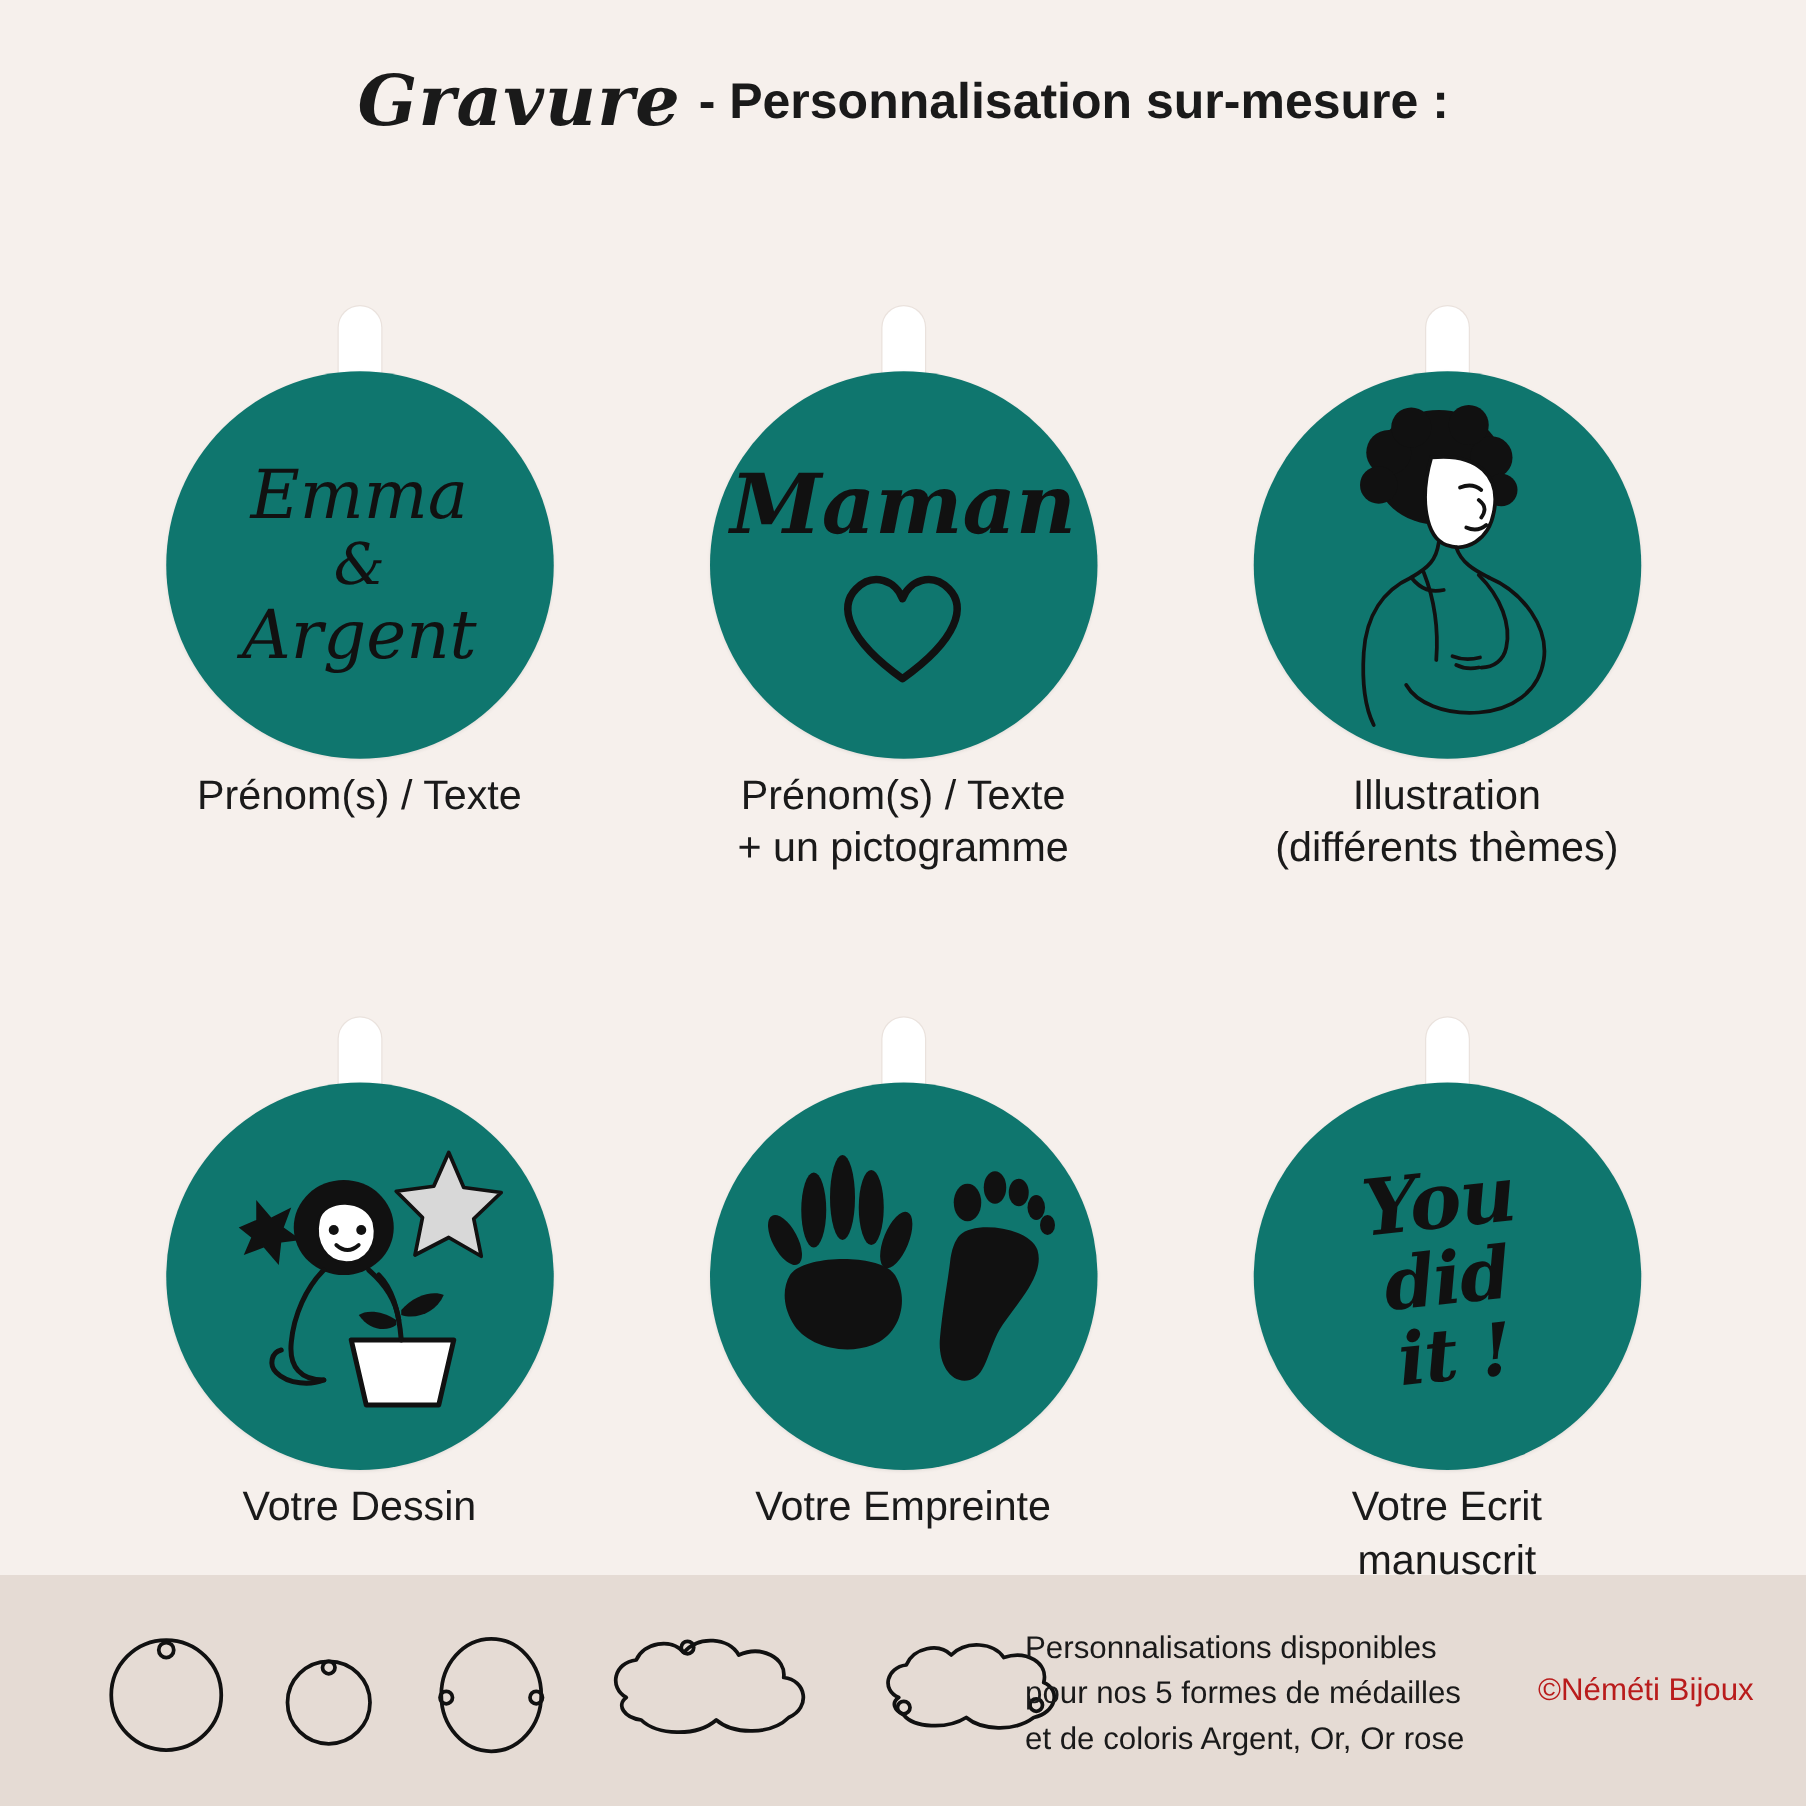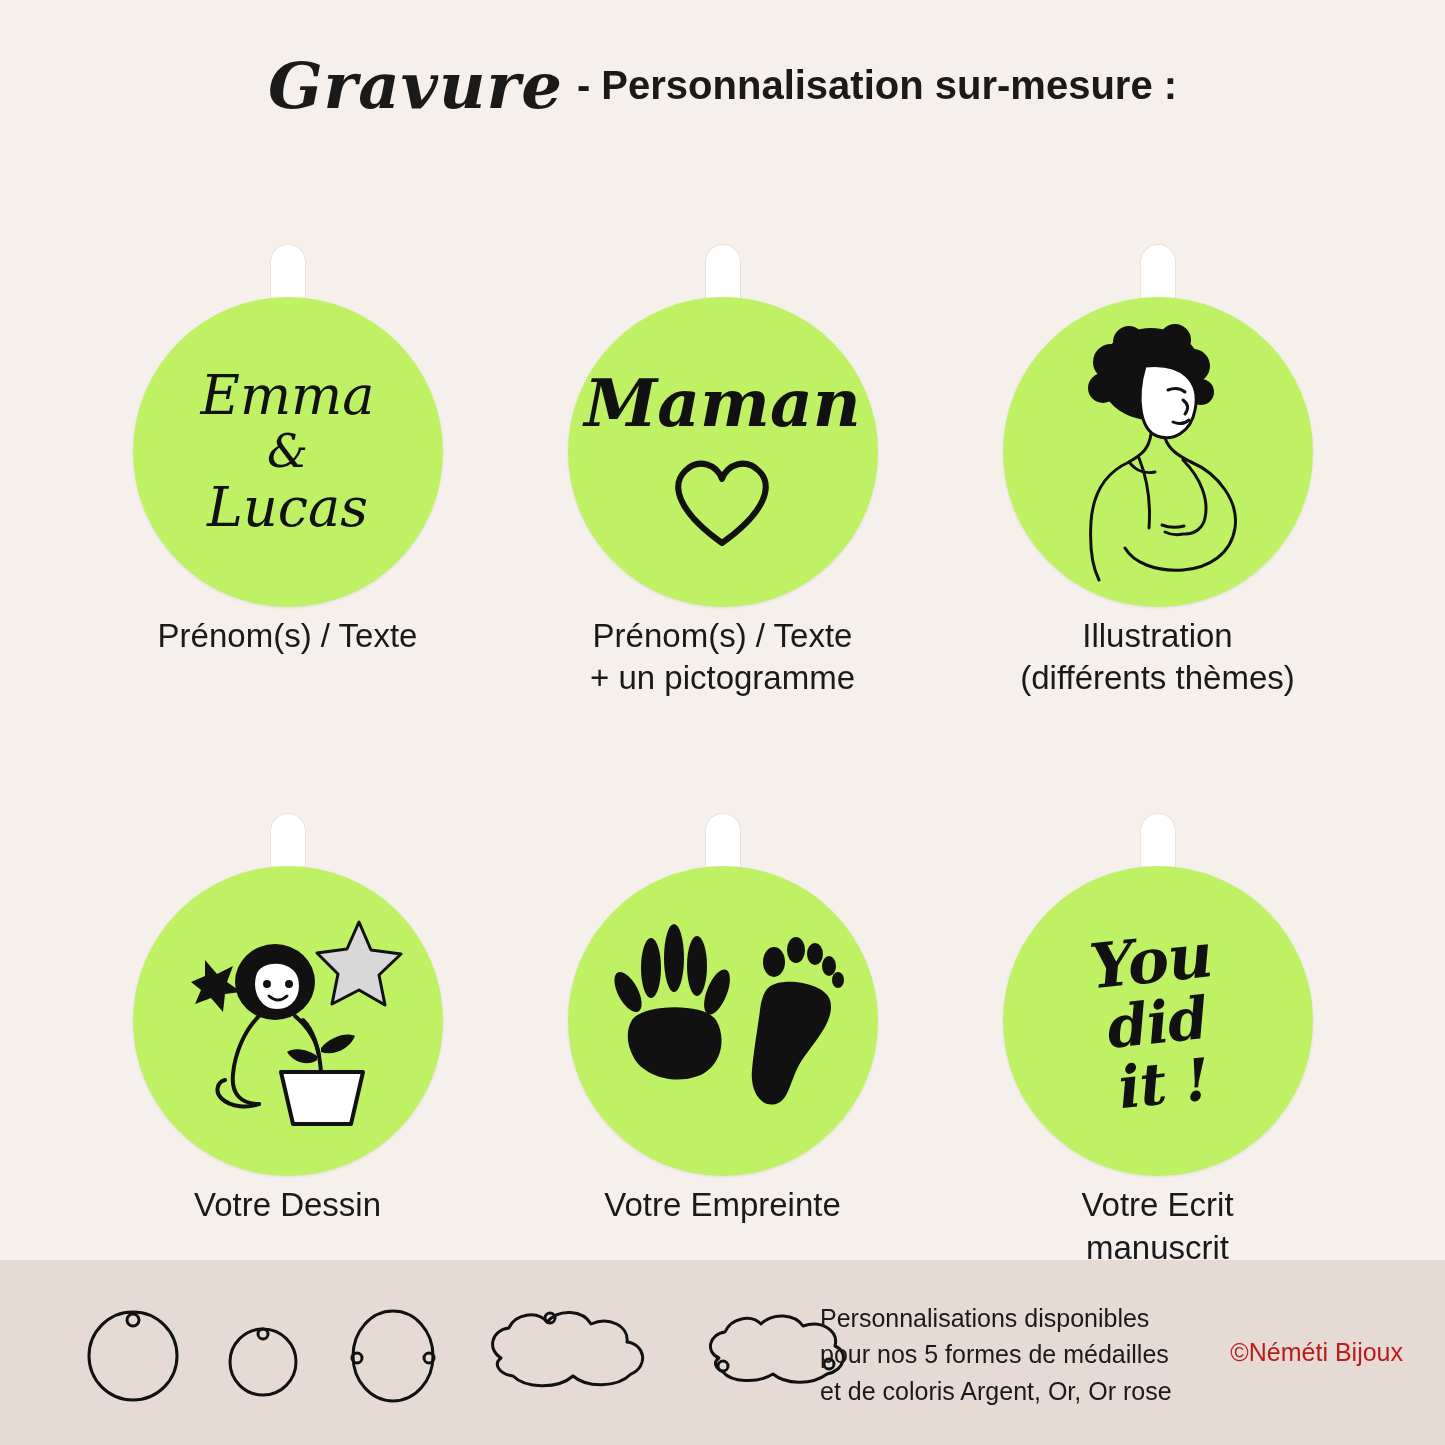--- a/index.html
+++ b/index.html
@@ -22,21 +22,21 @@
     top: 48px;
     left: 0;
     width: 100%;
     text-align: center;
     white-space: nowrap;
   }
   .header .script {
     font-family: "DejaVu Serif", serif;
     font-style: italic;
     font-weight: bold;
-    font-size: 64px;
+    font-size: 56px;
     color: #1a1a1a;
     letter-spacing: 1px;
     vertical-align: middle;
   }
   .header .sub {
     font-family: "Liberation Sans", sans-serif;
     font-weight: bold;
     font-size: 40px;
     color: #1a1a1a;
     vertical-align: middle;
@@ -82,21 +82,21 @@
     box-shadow: 0 0 0 1px #eae2dd;
   }
   .disc {
     position: absolute;
     left: 50%;
     transform: translateX(-50%);
     top: 52px;
     width: 310px;
     height: 310px;
     border-radius: 50%;
-    background: #bef264;
+    background: #0f766e;
     box-shadow: 0 1px 3px rgba(0,0,0,0.08);
     display: flex;
     align-items: center;
     justify-content: center;
     overflow: hidden;
   }
   .disc svg { display: block; }
 
   .caption {
     text-align: center;
@@ -163,21 +163,21 @@
 
     <div class="row row-1">
 
       <div class="cell">
         <div class="medal">
           <div class="bail"></div>
           <div class="disc">
             <div class="eng-script" style="font-size:54px;">
               <div>Emma</div>
               <div style="font-size:46px;">&amp;</div>
-              <div>Lucas</div>
+              <div>Argent</div>
             </div>
           </div>
         </div>
         <div class="caption">Prénom(s) / Texte</div>
       </div>
 
       <div class="cell">
         <div class="medal">
           <div class="bail"></div>
           <div class="disc">

